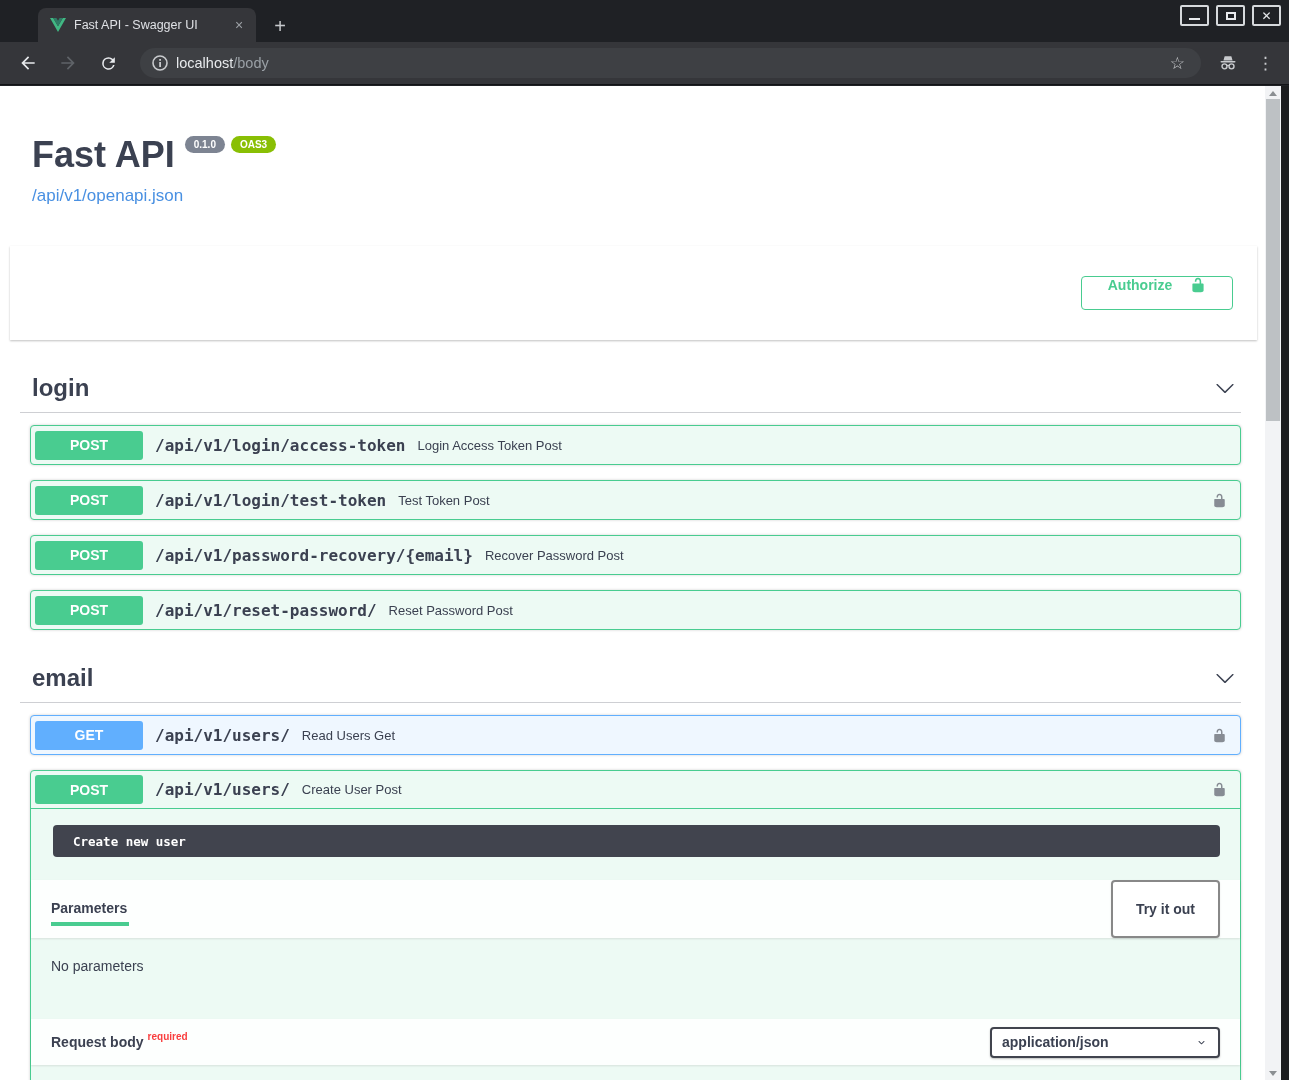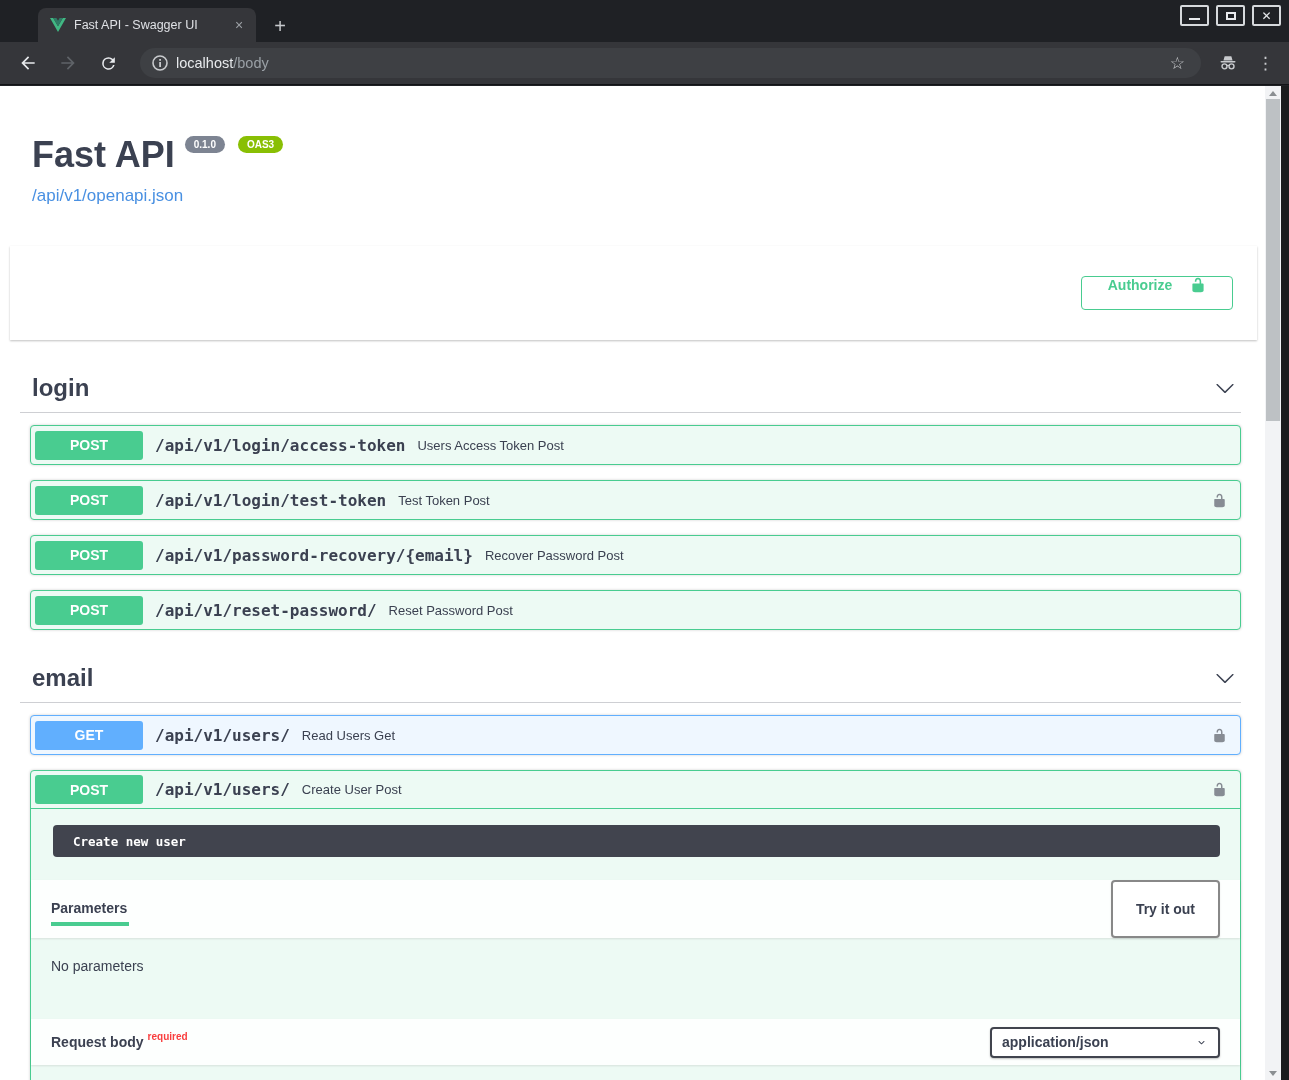--- a/index.html
+++ b/index.html
@@ -41,21 +41,21 @@
   .sb-arrow { position:absolute; left:0; width:16px; height:14px; display:flex; align-items:center; justify-content:center; }
   .sb-arrow.up { top:0; } .sb-arrow.down { bottom:0; }
   .tri-up { width:0; height:0; border-left:4px solid transparent; border-right:4px solid transparent; border-bottom:5px solid #8b8f92; }
   .tri-down { width:0; height:0; border-left:4px solid transparent; border-right:4px solid transparent; border-top:5px solid #8b8f92; }
   .sb-thumb { position:absolute; left:1px; right:1px; top:13px; height:322px; background:#bdc1c4; }
   .right-border { position:absolute; top:86px; left:1281px; width:8px; bottom:0; background:#1b1c1e; }
 
   
   .info { margin:48px 0 0 32px; }
   .api-title { font-size:36px; font-weight:bold; color:#3b4151; display:inline-flex; align-items:flex-start; }
-  .badges { display:inline-flex; gap:13px; margin-left:10px; margin-top:2px; }
+  .badges { display:inline-flex; gap:6px; margin-left:10px; margin-top:2px; }
   .badge { font-size:10px; font-weight:bold; color:#fff; border-radius:57px; padding:3px 9px; }
   .badge.version { background:#7d8492; }
   .badge.oas { background:#89bf04; }
   .spec-link { display:inline-block; margin:10px 0 0 32px; font-size:17px; color:#4990e2; text-decoration:none; }
 
   .scheme-container { margin:40px 8px 0 10px; padding:30px 0; background:#fff;
          box-shadow:0 1px 2px 0 rgba(0,0,0,.25); display:flex; justify-content:flex-end; }
   .authorize-btn { margin-right:24px; width:152px; height:34px; border:1.5px solid #49cc90; border-radius:4px;
          background:#fff; color:#49cc90; font-weight:bold; font-size:14px; display:flex;
          justify-content:center; gap:18px; cursor:pointer; }
@@ -190,21 +190,21 @@
       <svg class="tag-chevron" viewBox="0 0 20 20">
         <path fill="#3b4151" d="M17.418 6.109c.272-.268.709-.268.979 0s.271.701 0 .969l-7.908 7.83c-.27.268-.707.268-.979 0l-7.908-7.83c-.27-.268-.27-.701 0-.969.271-.268.709-.268.979 0L10 13.25l7.418-7.141z"></path>
       </svg>
     </div>
     <div class="op-list">
 
       <div class="opblock post">
         <div class="op-summary">
           <span class="method-badge post">POST</span>
           <span class="op-path">/api/v1/login/access-token</span>
-          <span class="op-desc">Users Access Token Post</span>
+          <span class="op-desc">Login Access Token Post</span>
         </div>
       </div>
 
       <div class="opblock post">
         <div class="op-summary">
           <span class="method-badge post">POST</span>
           <span class="op-path">/api/v1/login/test-token</span>
           <span class="op-desc">Test Token Post</span>
           <button class="lock-btn">
             <svg width="15" height="15" viewBox="0 0 20 20">

